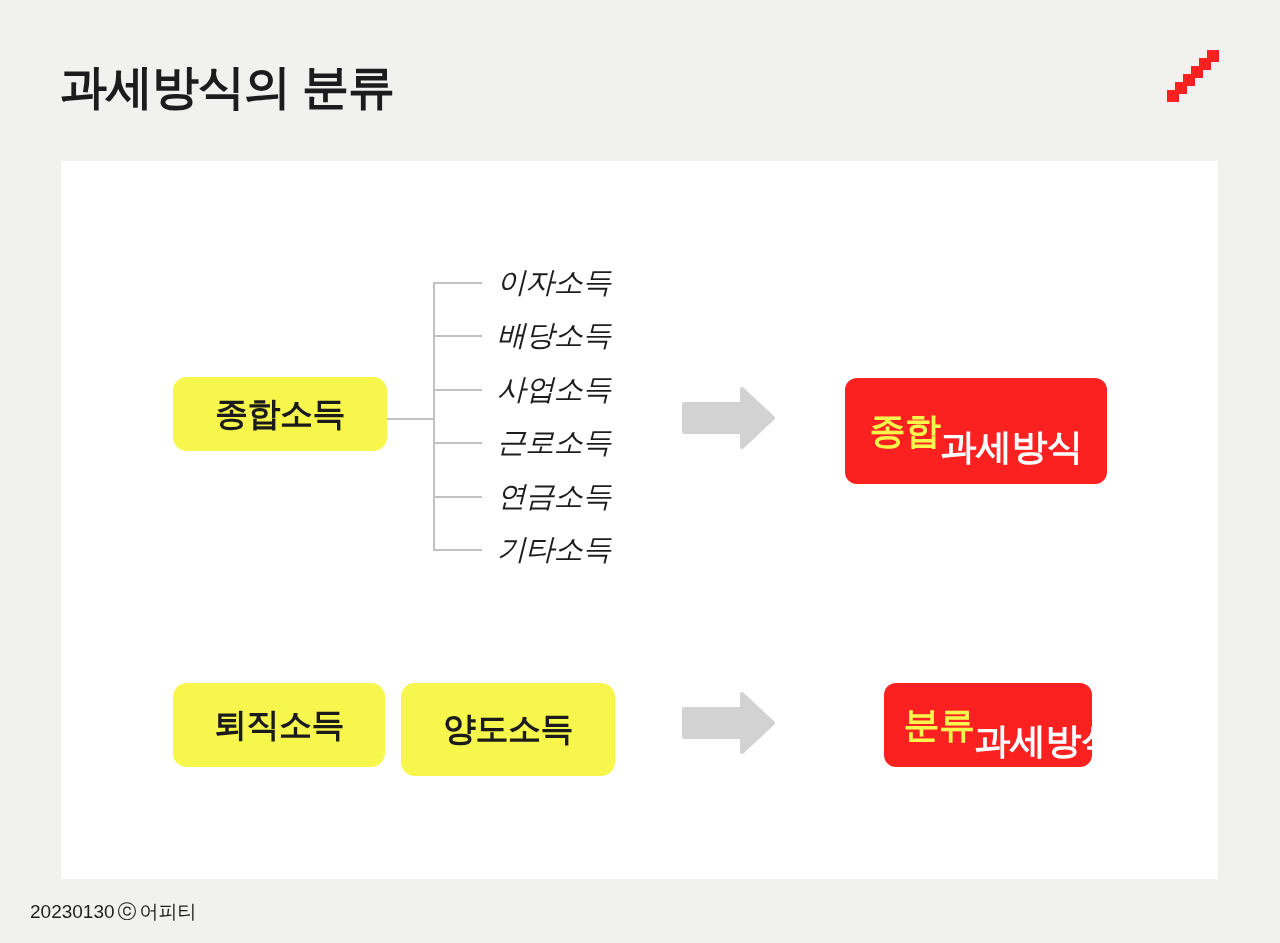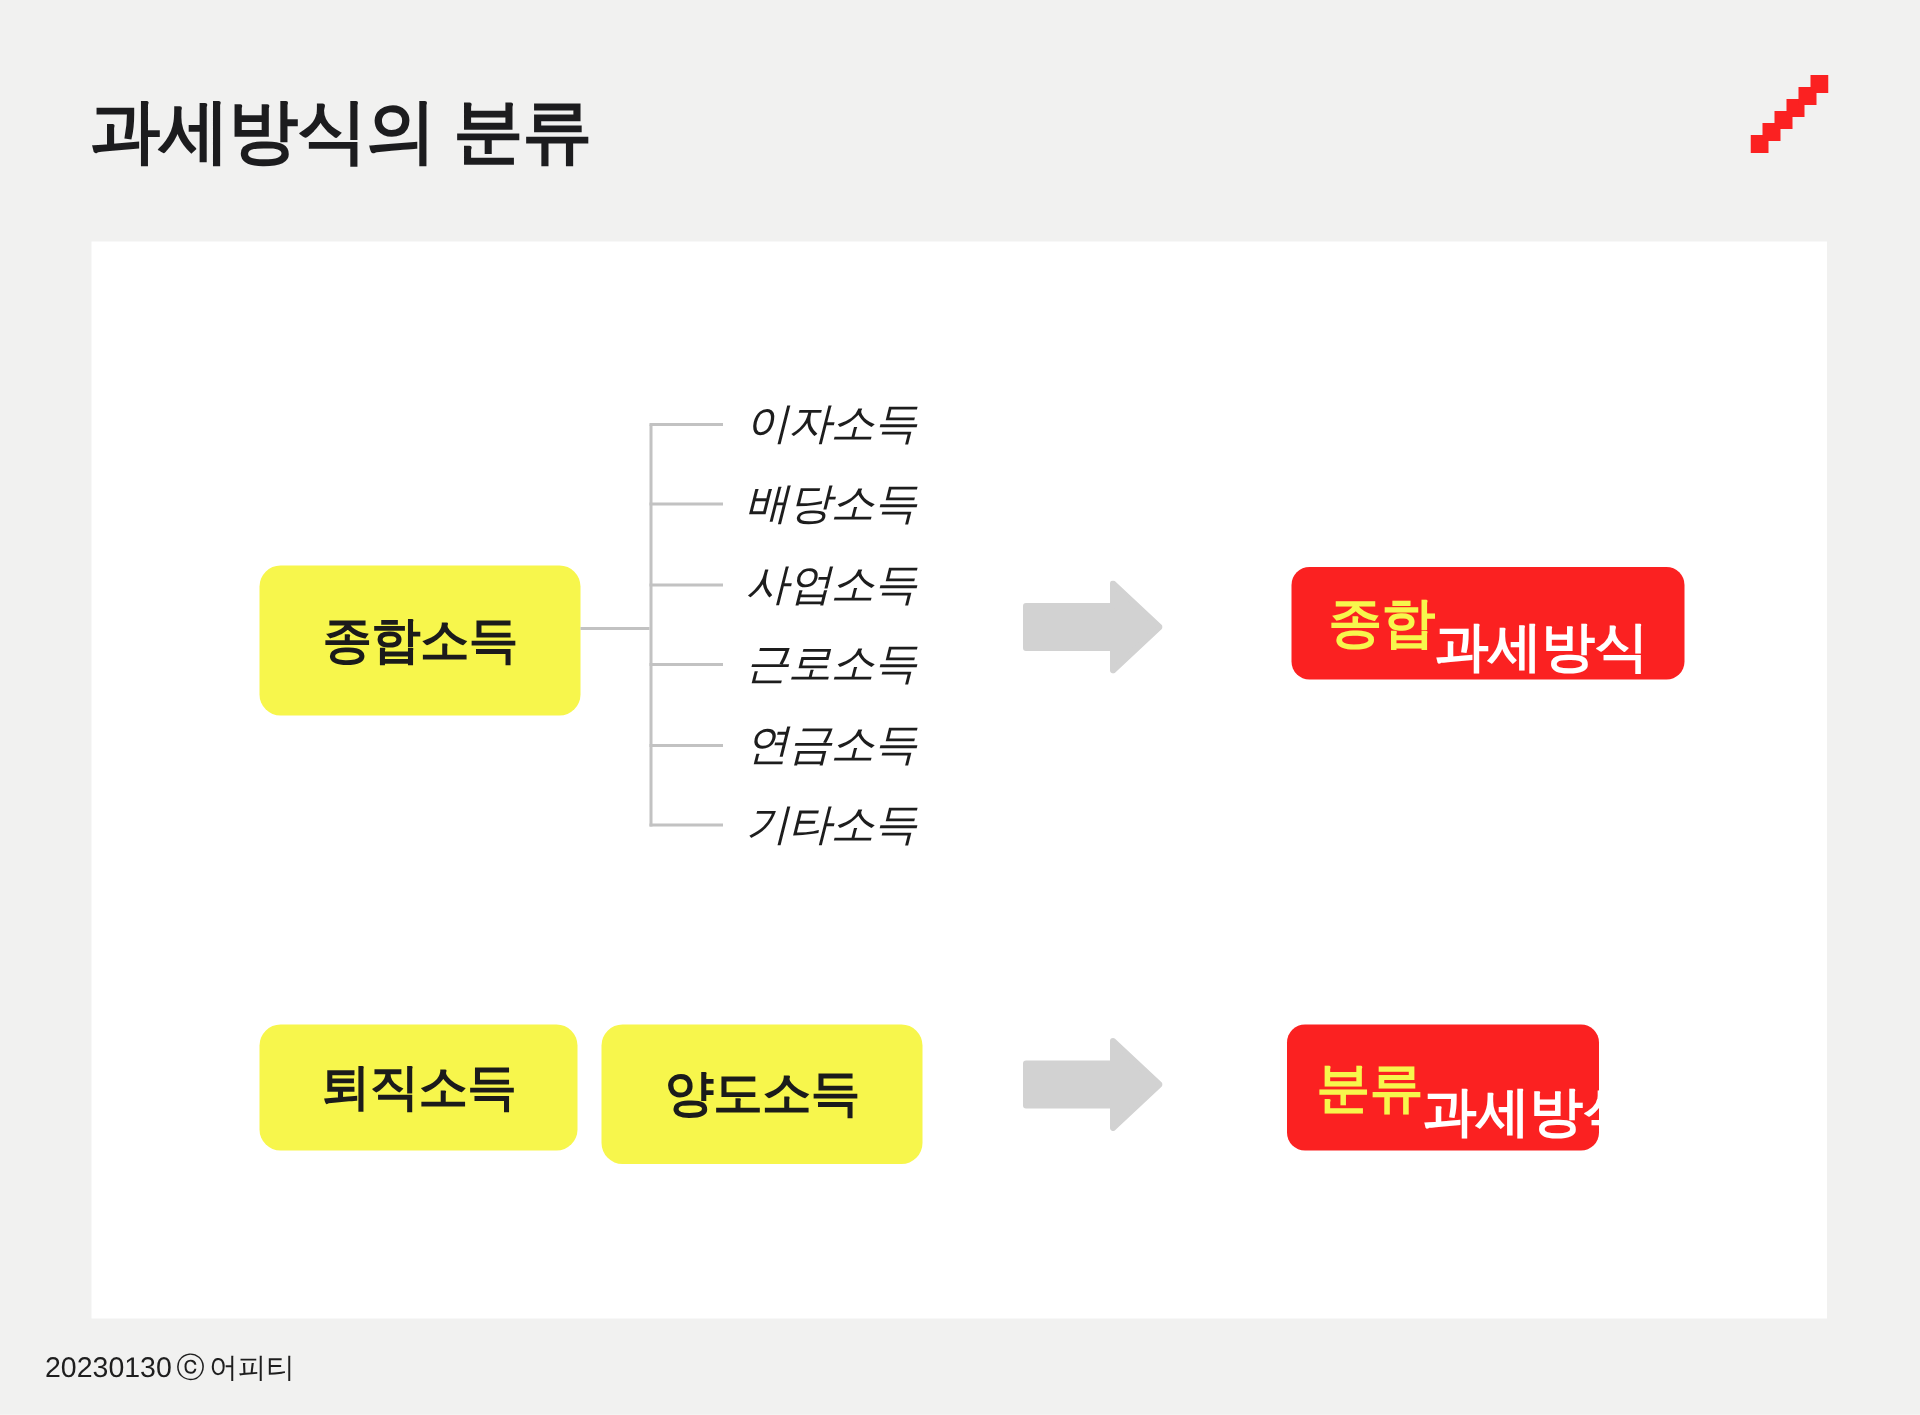--- a/index.html
+++ b/index.html
@@ -27,21 +27,21 @@
   }
 
   .src-box {
     position: absolute;
     background: #f7f64c;
     border-radius: 14px;
     display: flex; align-items: center; justify-content: center;
     font-size: 33px; font-weight: 800; color: #1b1b1b;
     letter-spacing: -0.5px;
   }
-  .box-comprehensive { left: 112px; top: 216px; width: 214px; height: 100px; }
+  .box-comprehensive { left: 112px; top: 216px; width: 214px; height: 74px; }
   .box-retirement    { left: 112px; top: 522px; width: 212px; height: 84px; }
   .box-transfer      { left: 340px; top: 522px; width: 214px; height: 93px; }
 
   .connector-h {
     position: absolute; left: 326px; top: 257px;
     width: 46px; height: 2px; background: #c2c2c2;
   }
   .bracket-v {
     position: absolute; left: 372px; top: 122px;
     width: 2px; height: 268px; background: #c2c2c2;
@@ -65,22 +65,22 @@
   .arrow-2 { left: 621px; top: 531px; }
 
   .result-box {
     position: absolute;
     background: #fb2121;
     border-radius: 12px;
     display: flex; align-items: center; justify-content: center;
     font-size: 36px; font-weight: 800; letter-spacing: -0.5px;
     white-space: nowrap;
   }
-  .result-1 { left: 800px; top: 217px; width: 262px; height: 75px; }
-  .result-2 { left: 797px; top: 522px; width: 208px; height: 84px; padding-left: 44px; }
+  .result-1 { left: 784px; top: 217px; width: 262px; height: 106px; }
+  .result-2 { left: 823px; top: 522px; width: 208px; height: 84px; padding-left: 44px; }
   .result-box .hl   { color: #f7f64c; }
   .result-box .rest { color: #ffffff; margin-top: 32px; }
 
   .footer {
     position: absolute; left: 30px; top: 899px;
     font-size: 19px; color: #1e1e1e; letter-spacing: 0;
   }
   .footer span { margin-right: 3px; }
 </style>
 </head>

